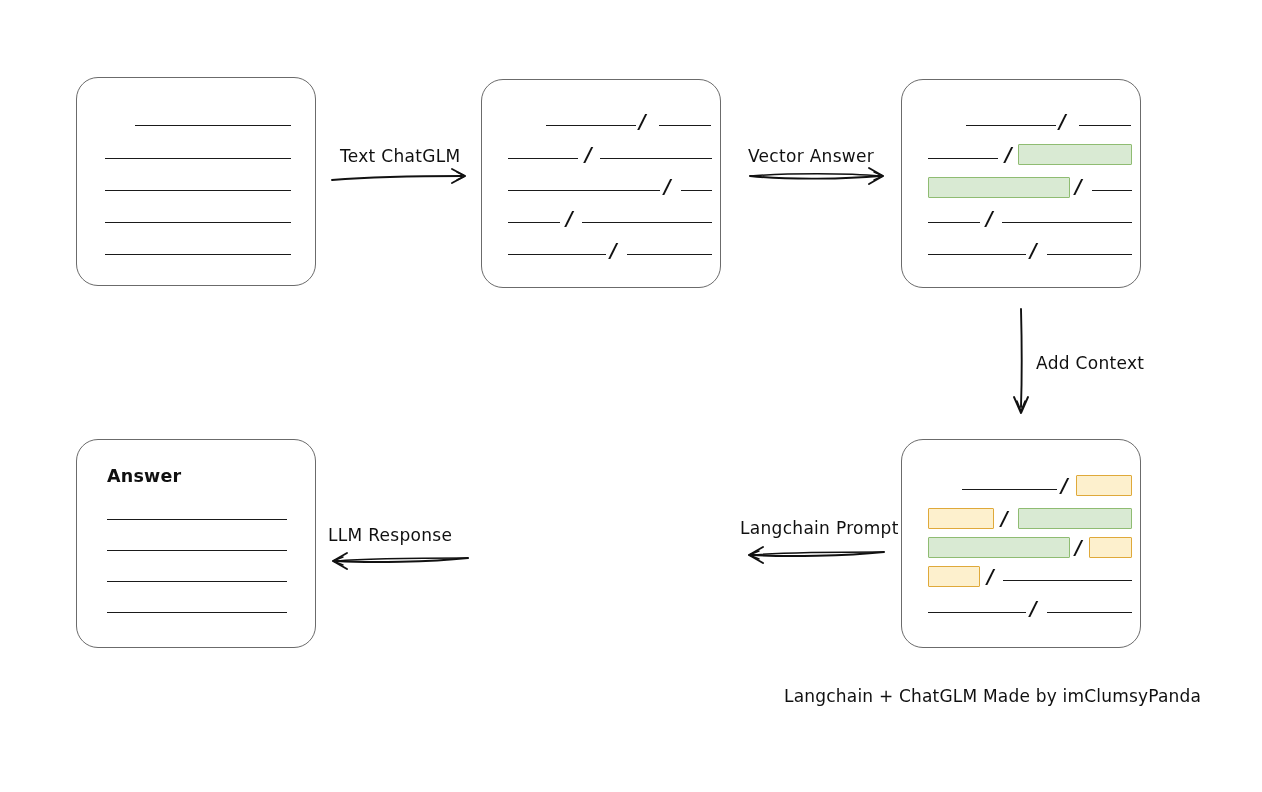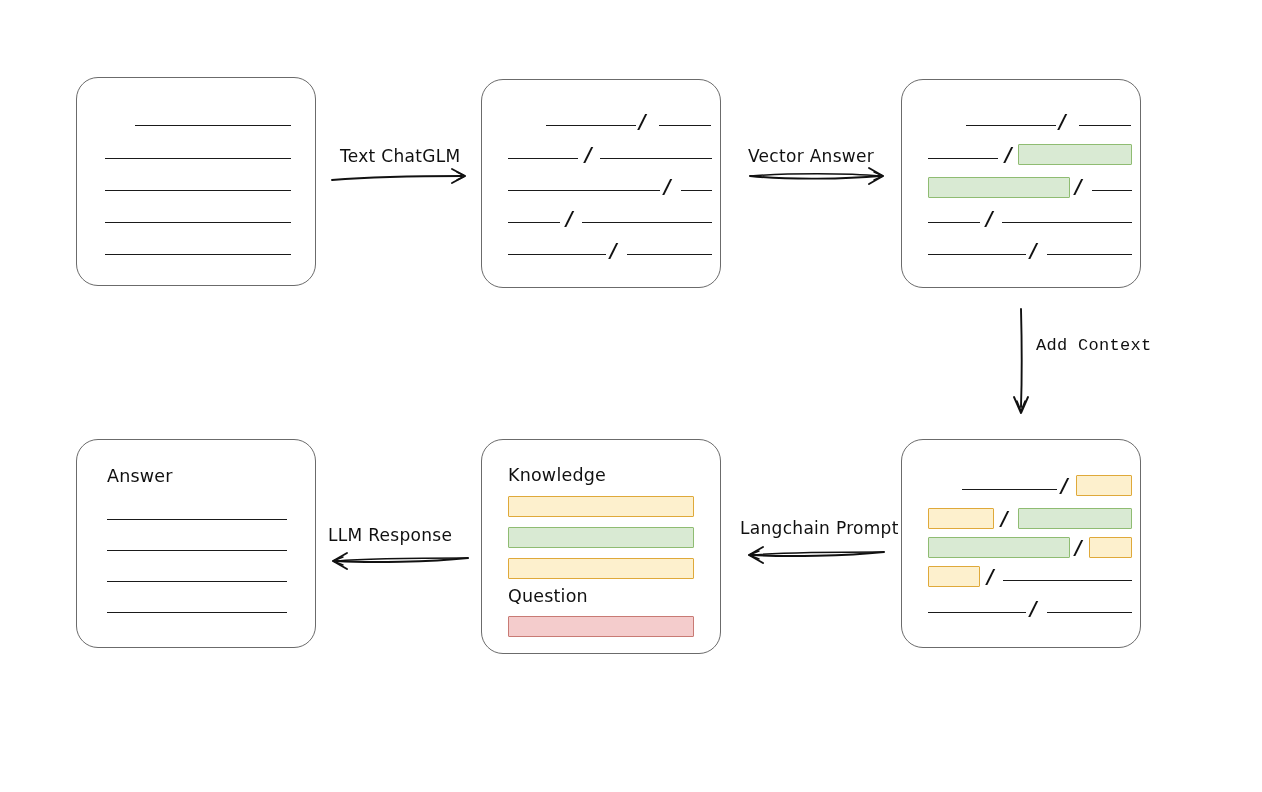--- a/index.html
+++ b/index.html
@@ -65,20 +65,21 @@
   .chip.red    { background: #f4cccc; border: 1.6px solid #c87a74; }
 
   
   .card-label {
     position: absolute;
     font-family: "DejaVu Sans", sans-serif;
     font-size: 17.5px;
     color: #101010;
     letter-spacing: 0.2px;
     white-space: nowrap;
+    font-weight: bold;
   }
 
   
   .arrow-label {
     position: absolute;
     font-family: "DejaVu Sans", sans-serif;
     font-size: 17px;
     color: #101010;
     letter-spacing: 0.3px;
     white-space: nowrap;
@@ -166,21 +167,21 @@
 
     <div class="seg" style="left:26px;  top:142px; width:52px;"></div>
     <div class="slash" style="left:84px;  top:142px;">/</div>
     <div class="seg" style="left:100px; top:142px; width:130px;"></div>
 
     <div class="seg" style="left:26px;  top:174px; width:98px;"></div>
     <div class="slash" style="left:128px; top:174px;">/</div>
     <div class="seg" style="left:145px; top:174px; width:85px;"></div>
   </div>
 
-  <div class="arrow-label" style="left:1036px; top:336px;font-family:Liberation Mono, monospace;">Add Context</div>
+  <div class="arrow-label" style="left:1036px; top:353px;">Add Context</div>
   <svg class="arrow" style="left:1010px; top:307px;" width="26" height="112" viewBox="0 0 26 112">
     <path d="M11,2 C12,40 12,70 11,100" fill="none" stroke="#111" stroke-width="1.9" stroke-linecap="round"></path>
     <path d="M4,90 L11,106 L18,90" fill="none" stroke="#111" stroke-width="1.9" stroke-linecap="round" stroke-linejoin="round"></path>
     <path d="M7,94 L11,104 L15,94" fill="none" stroke="#111" stroke-width="1.4" stroke-linecap="round" stroke-linejoin="round"></path>
   </svg>
 
   <div class="card" style="left:901px; top:439px; width:240px; height:209px;">
 
     <div class="seg" style="left:60px;  top:49px;  width:95px;"></div>
     <div class="slash" style="left:159px; top:49px;">/</div>
@@ -204,39 +205,32 @@
   </div>
 
   <div class="arrow-label" style="left:740px; top:518px;">Langchain Prompt</div>
   <svg class="arrow" style="left:740px; top:544px;" width="146" height="24" viewBox="0 0 146 24">
     <path d="M144,8 C106,12 46,13 12,11" fill="none" stroke="#111" stroke-width="1.9" stroke-linecap="round"></path>
     <path d="M144,8 C106,8 46,8 12,11" fill="none" stroke="#111" stroke-width="1.3" stroke-linecap="round"></path>
     <path d="M23,3 L9,11 L23,19" fill="none" stroke="#111" stroke-width="1.9" stroke-linecap="round" stroke-linejoin="round"></path>
     <path d="M19,7 L9,11 L19,15" fill="none" stroke="#111" stroke-width="1.4" stroke-linecap="round" stroke-linejoin="round"></path>
   </svg>
 
-  <div class="card" style="left:481px; top:439px; width:240px; height:215px;">
-    <div class="card-label" style="left:26px; top:25px;">Knowledge</div>
-    <div class="chip yellow" style="left:26px; top:56px;  width:186px;"></div>
-    <div class="chip green" style="left:26px; top:87px;  width:186px;"></div>
-    <div class="chip yellow" style="left:26px; top:118px; width:186px;"></div>
-    <div class="card-label" style="left:26px; top:146px;">Question</div>
-    <div class="chip red" style="left:26px; top:176px; width:186px;"></div>
-  </div>
 
   <div class="arrow-label" style="left:328px; top:525px;">LLM Response</div>
   <svg class="arrow" style="left:322px; top:550px;" width="148" height="24" viewBox="0 0 148 24">
     <path d="M146,8 C108,12 48,13 14,11" fill="none" stroke="#111" stroke-width="1.9" stroke-linecap="round"></path>
     <path d="M146,8 C108,8 48,8 14,11" fill="none" stroke="#111" stroke-width="1.3" stroke-linecap="round"></path>
     <path d="M25,3 L11,11 L25,19" fill="none" stroke="#111" stroke-width="1.9" stroke-linecap="round" stroke-linejoin="round"></path>
     <path d="M21,7 L11,11 L21,15" fill="none" stroke="#111" stroke-width="1.4" stroke-linecap="round" stroke-linejoin="round"></path>
   </svg>
 
   <div class="card" style="left:76px; top:439px; width:240px; height:209px;">
     <div class="card-label" style="left:30px; top:26px;">Answer</div>
     <div class="seg" style="left:30px; top:79px;  width:180px;"></div>
     <div class="seg" style="left:30px; top:110px; width:180px;"></div>
     <div class="seg" style="left:30px; top:141px; width:180px;"></div>
     <div class="seg" style="left:30px; top:172px; width:180px;"></div>
   </div>
 
+  <div class="credit" style="left:784px; top:686px;">Langchain + ChatGLM Made by imClumsyPanda</div>
 
 </div>
 
 </body></html>

